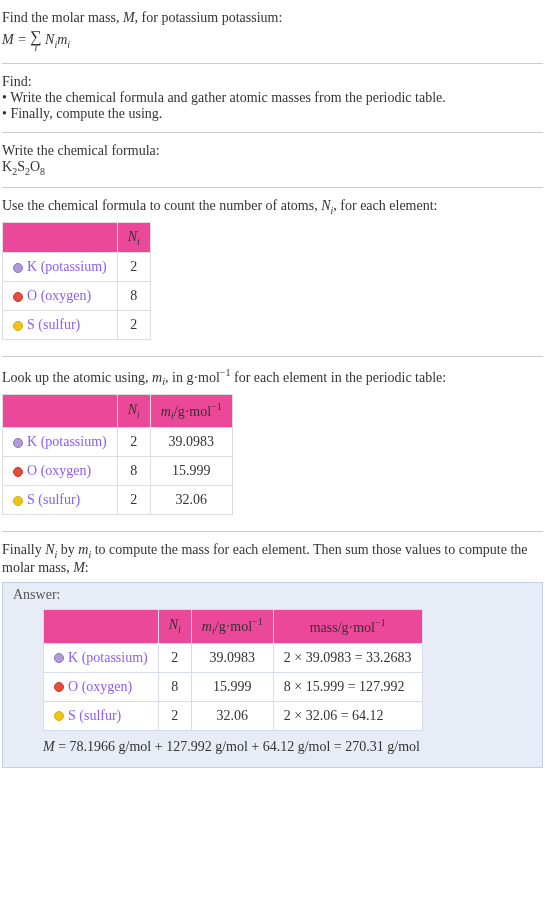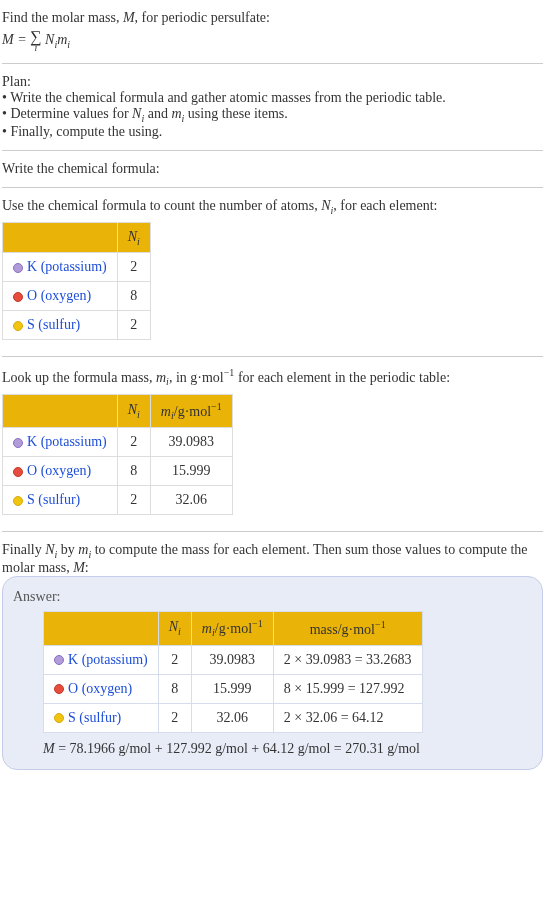--- a/index.html
+++ b/index.html
@@ -53,42 +53,42 @@
       border-collapse: collapse;
       margin: 6px 0;
     }
     th, td {
       border: 1px solid #ddd;
       padding: 6px 10px;
       text-align: left;
       font-weight: normal;
     }
     th {
-      background: #eab308;
+      background: #ec4899;
     }
     .element-cell {
-      color: #1d4ed8;
+      color: #8b5cf6;
     }
     .dot {
       display: inline-block;
       width: 10px;
       height: 10px;
       border-radius: 50%;
       margin-right: 4px;
       vertical-align: middle;
     }
     .dot-k { background: #b19cd9; border: 1px solid #8a6fc1; }
     .dot-o { background: #e74c3c; border: 1px solid #c0392b; }
     .dot-s { background: #f1c40f; border: 1px solid #d4ac0d; }
     .answer-box {
       background: #e8ecf7;
       border: 1px solid #c5cde8;
-      border-radius: 15px;
-      padding: 12px 10px 12px 10px;
-      margin-top: 0;
+      border-radius: 0;
+      padding: 4px 10px 12px 10px;
+      margin-top: 6px;
     }
     .answer-box table {
       background: #fff;
       margin-left: 30px;
     }
     .answer-box th, .answer-box td {
       border: 1px solid #d5dceb;
     }
     .answer-label {
       color: #555;
@@ -107,42 +107,42 @@
     }
     .ital {
       font-style: italic;
     }
   </style>
 </head>
 <body>
 
 <div class="section">
   <div>
-    <span>Find the molar mass, </span><span class="ital">M</span><span>, for periodic persulfate:</span>
+    <span>Find the molar mass, </span><span class="ital">M</span><span>, for potassium potassium:</span>
   </div>
   <div class="formula">
     <span>M</span><span> = </span><span class="inline-block"><span class="sigma">∑</span><span class="under">i</span></span> <span>N</span><span class="sub">i</span><span>m</span><span class="sub">i</span>
   </div>
 </div>
 
 <hr>
 
 <div class="section">
-  <div>Plan:</div>
+  <div>Find:</div>
   <div>• Write the chemical formula and gather atomic masses from the periodic table.</div>
-  <div>
-    <span>• Determine values for </span><span class="ital">N</span><span class="sub ital">i</span><span> and </span><span class="ital">m</span><span class="sub ital">i</span><span> using these items.</span>
-  </div>
   <div>• Finally, compute the using.</div>
 </div>
 
 <hr>
 
 <div class="section">
   <div>Write the chemical formula:</div>
+  <div class="chem-formula">
+    <span>K</span><span class="sub">2</span><span>S</span><span class="sub">2</span><span>O</span><span class="sub">8</span>
+  </div>
 </div>
 
 <hr>
 
 <div class="section">
   <div>
     <span>Use the chemical formula to count the number of atoms, </span><span class="ital">N</span><span class="sub ital">i</span><span>, for each element:</span>
   </div>
   <table>
     <tbody>
@@ -163,21 +163,21 @@
       <td class="center-col">2</td>
     </tr>
   </tbody>
     </table>
 </div>
 
 <hr>
 
 <div class="section">
   <div>
-    <span>Look up the formula mass, </span><span class="ital">m</span><span class="sub ital">i</span><span>, in g·mol</span><span class="sup">−1</span><span> for each element in the periodic table:</span>
+    <span>Look up the atomic using, </span><span class="ital">m</span><span class="sub ital">i</span><span>, in g·mol</span><span class="sup">−1</span><span> for each element in the periodic table:</span>
   </div>
   <table>
     <tbody>
         <tr>
       <th></th>
       <th class="center-col"><span class="ital">N</span><span class="sub ital">i</span></th>
       <th class="center-col"><span class="ital">m</span><span class="sub ital">i</span><span>/g·mol</span><span class="sup">−1</span></th>
     </tr>
     <tr>
       <td class="element-cell"><span class="dot dot-k"></span><span>K</span><span> (potassium)</span></td>

